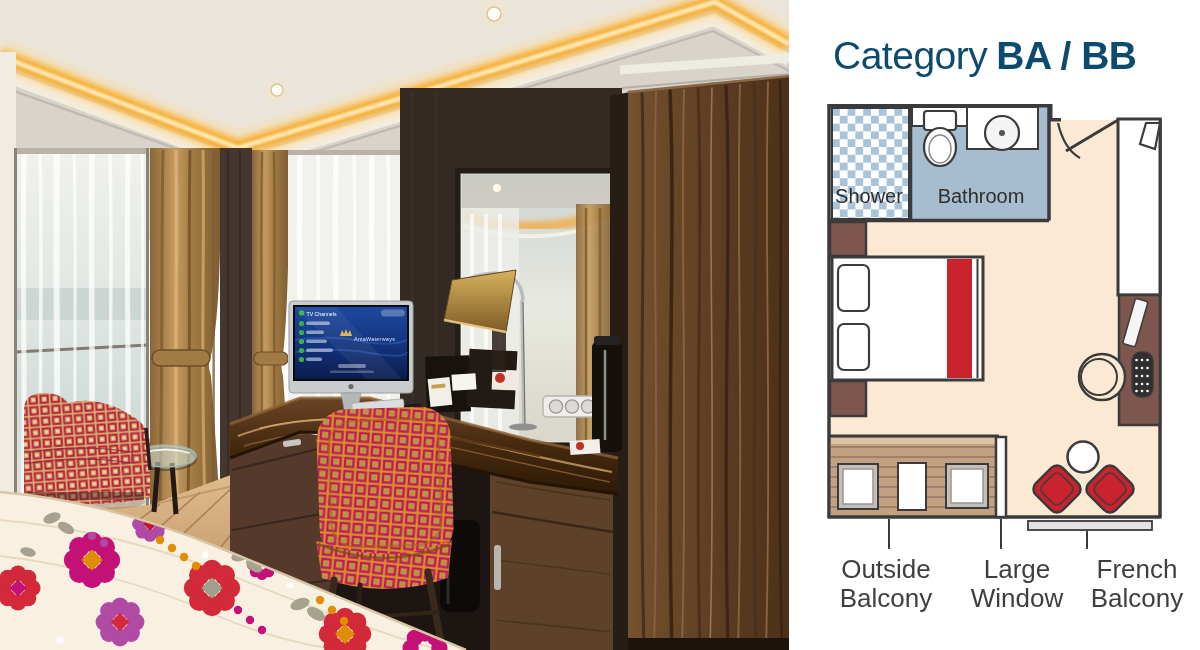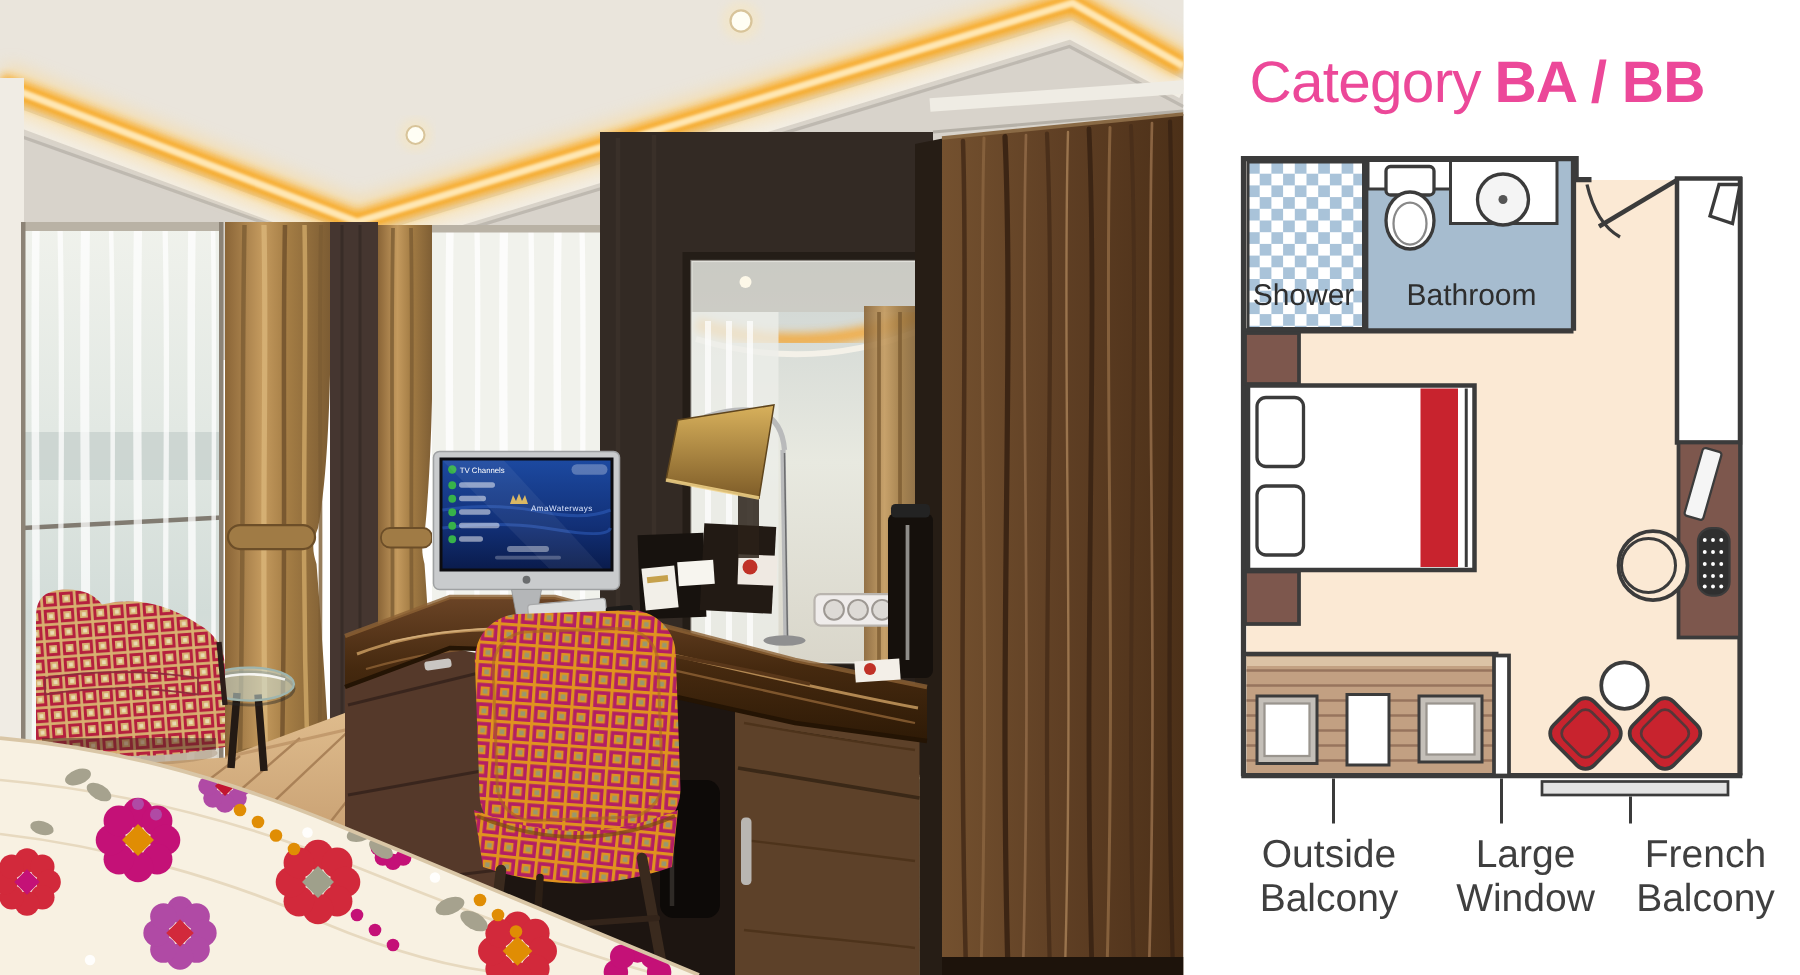--- a/index.html
+++ b/index.html
@@ -1,21 +1,21 @@
 <!DOCTYPE html>
 <html><head>
 <meta charset="utf-8">
 <style>
   html,body{margin:0;padding:0;background:#ffffff;}
   .stage{position:relative;width:1200px;height:650px;background:#fff;overflow:hidden;
          font-family:"Liberation Sans", sans-serif;}
   .photo-svg{position:absolute;left:0;top:0;}
   .plan-panel{position:absolute;left:789px;top:0;width:411px;height:650px;}
   .plan-title{position:absolute;left:44px;top:34px;font-size:39px;letter-spacing:-0.5px;
-              color:#ec4899;white-space:nowrap;}
+              color:#0c4a6e;white-space:nowrap;}
   .plan-title b{font-weight:800;margin-left:9px;}
   .plan-svg{position:absolute;left:0;top:0;}
   .plan-svg text{font-family:"Liberation Sans", sans-serif;}
   .room-label{font-family:"DejaVu Sans", sans-serif;font-size:20px;fill:#2e2e2e;}
   .callout-label{font-size:26px;fill:#3f3f3f;}
   .screen-text{font-family:"Liberation Sans", sans-serif;}
 </style>
 </head>
 <body>
 

